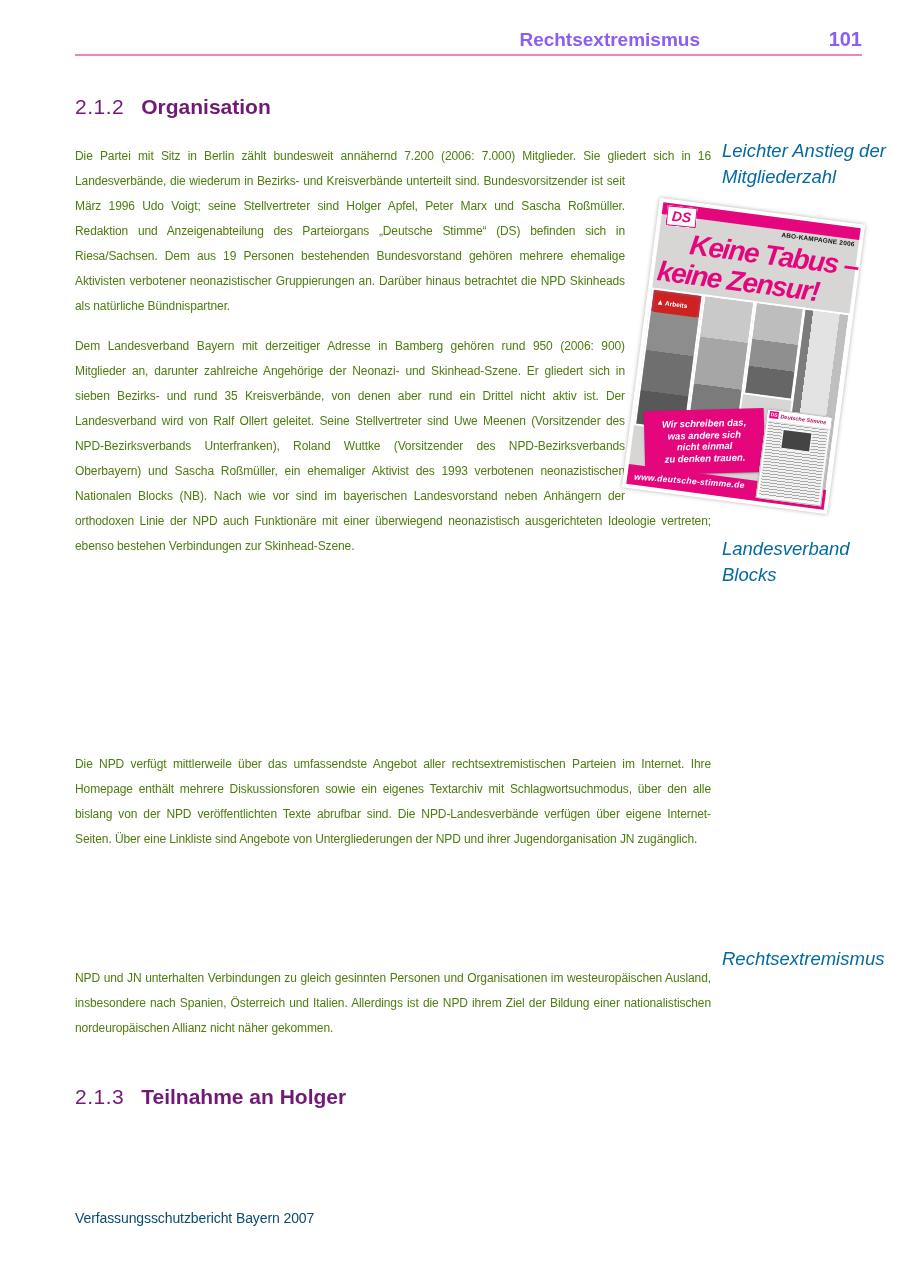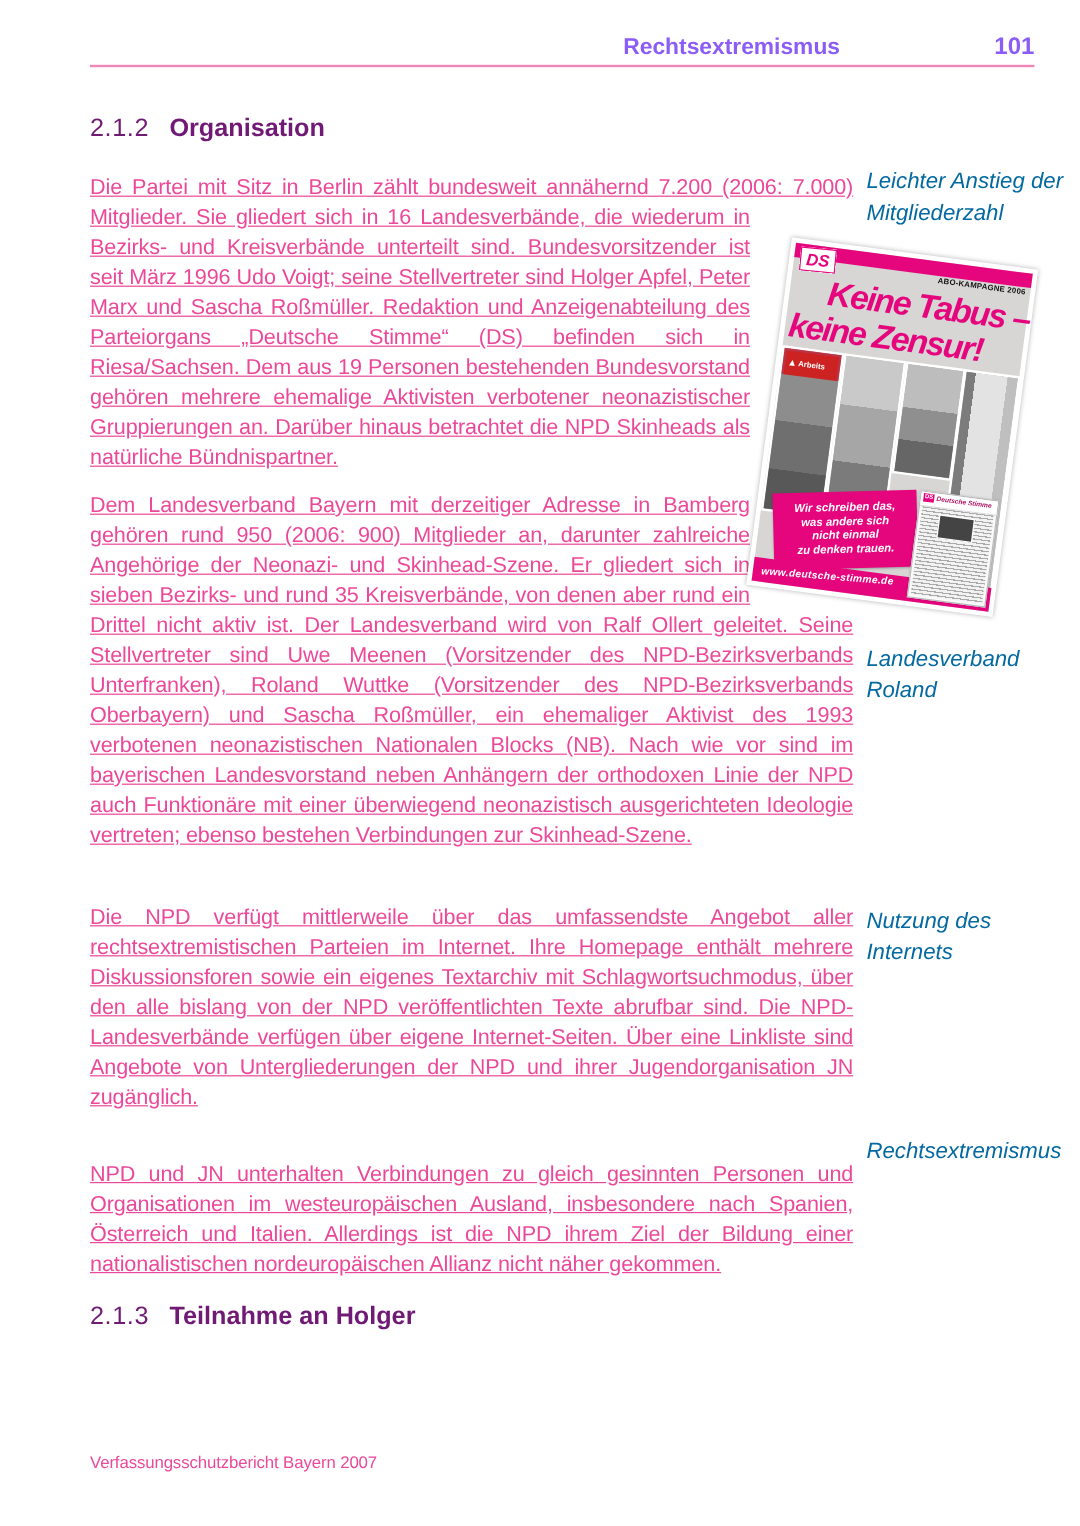--- a/index.html
+++ b/index.html
@@ -24,39 +24,38 @@
   .colB{top:752px;}
   .colC{top:966px;}
   .colD{top:1084px;}
   .colE{top:1124px;}
   h2.sect{
     margin:0 0 24px 0;font-size:21px;font-weight:normal;color:#701a75;line-height:26px;
   }
   h2.sect .num{font-weight:normal;letter-spacing:.5px;}
   h2.sect .ttl{font-weight:bold;margin-left:17px;}
   p.body{
-    margin:0 0 15px 0;font-size:18px;line-height:25px;text-align:justify;color:#ec4899;
+    margin:0 0 15px 0;font-size:12px;line-height:25px;text-align:justify;color:#4d7c0f;
     letter-spacing:-0.1px;
-    text-decoration:underline;
   }
   .cover-spacer{
     float:right;width:74px;height:318px;margin-left:12px;margin-top:2px;
   }
   
   .mnote{
     position:absolute;left:722px;width:175px;font-size:18.5px;line-height:26px;
     font-style:italic;color:#0369a1;
   }
   .mnote1{top:138px;}
   .mnote2{top:536px;}
   .mnote3{top:754px;}
   .mnote4{top:946px;}
   
   .footer{
-    position:absolute;left:75px;top:1210px;font-size:14px;color:#ec4899;letter-spacing:-0.1px;
+    position:absolute;left:75px;top:1210px;font-size:14px;color:#0c4a6e;letter-spacing:-0.1px;
   }
   
   .cover{
     position:absolute;left:640px;top:210px;width:199px;height:284px;
     background:#d7d6d4;border:4px solid #fff;
     transform:rotate(7.5deg);transform-origin:center center;
     box-shadow:0 0 4px rgba(0,0,0,.30);
   }
   .cv-topbar{position:absolute;top:0;left:0;right:0;height:12px;background:#e5067e;}
   .cv-ds{
@@ -147,22 +146,21 @@
   <div class="col colC">
     <p class="body">NPD und JN unterhalten Verbindungen zu gleich gesinnten Personen und Organisationen im westeuropäischen Ausland, insbesondere nach Spanien, Österreich und Italien. Allerdings ist die NPD ihrem Ziel der Bildung einer nationalistischen nordeuropäischen Allianz nicht näher gekommen.</p>
   </div>
   <div class="col colD">
     <h2 class="sect">
       <span class="num">2.1.3</span><span class="ttl">Teilnahme an Holger</span>
     </h2>
   </div>
 
   <div class="mnote mnote1">Leichter Anstieg der Mitgliederzahl</div>
-  <div class="mnote mnote2">Landesverband Roland</div>
-  <div class="mnote mnote3">Nutzung des Internets</div>
+  <div class="mnote mnote2">Landesverband Blocks</div>
   <div class="mnote mnote4">Rechtsextremismus</div>
 
   <div class="cover">
     <div class="cv-topbar"></div>
     <div class="cv-ds">DS</div>
     <div class="cv-campaign">ABO-KAMPAGNE 2006</div>
     <div class="cv-headline">
       <span class="l1">Keine Tabus –</span>
       <span class="l2">keine Zensur!</span>
     </div>

